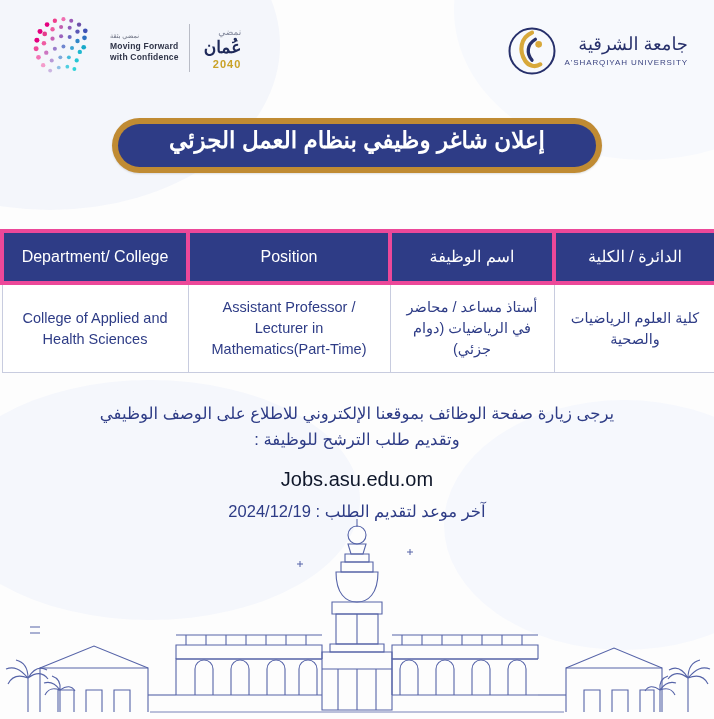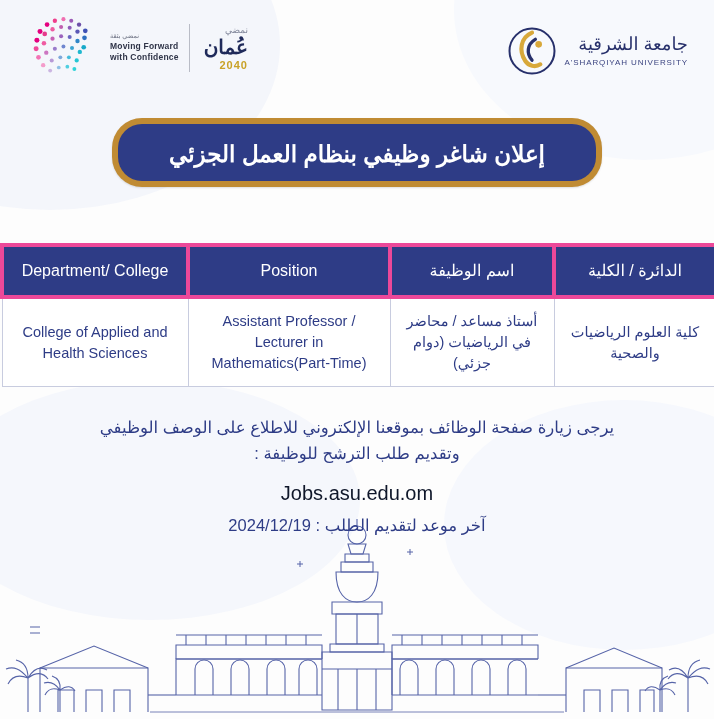--- a/index.html
+++ b/index.html
@@ -101,21 +101,21 @@
   .vision-ar {
     text-align: right;
     direction: rtl;
     margin-left: 4px;
   }
   .vision-ar .a1 {
     font-size: 9px;
     color: #7e8498;
   }
   .vision-ar .a2 {
-    font-size: 20px;
+    font-size: 17px;
     font-weight: bold;
     color: #1f2a5a;
     letter-spacing: .5px;
   }
   .vision-ar .a3 {
     font-size: 11px;
     font-weight: bold;
     color: #c9a227;
     letter-spacing: 1px;
   }
@@ -160,21 +160,21 @@
   }
   .title-outer {
     background: #c08b33;
     border-radius: 30px;
     padding: 6px;
     box-shadow: 0 1px 2px rgba(0,0,0,.12);
   }
   .title-inner {
     background: #2e3c86;
     border-radius: 24px;
-    padding: 17px 10px 13px;
+    padding: 3px 10px 13px;
     text-align: center;
   }
   .title-inner .t {
     color: #ffffff;
     font-size: 23px;
     font-weight: bold;
     direction: rtl;
     letter-spacing: .3px;
   }
 

